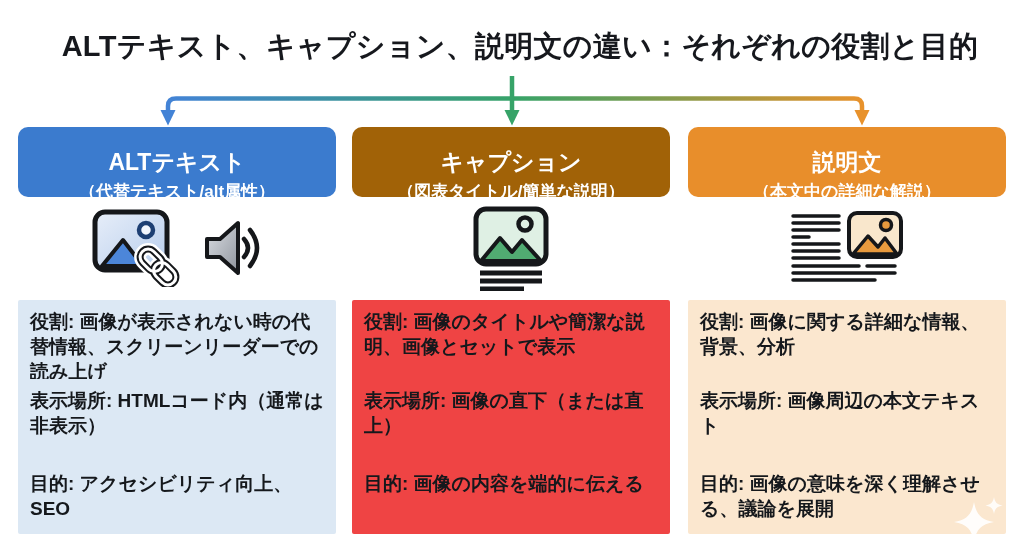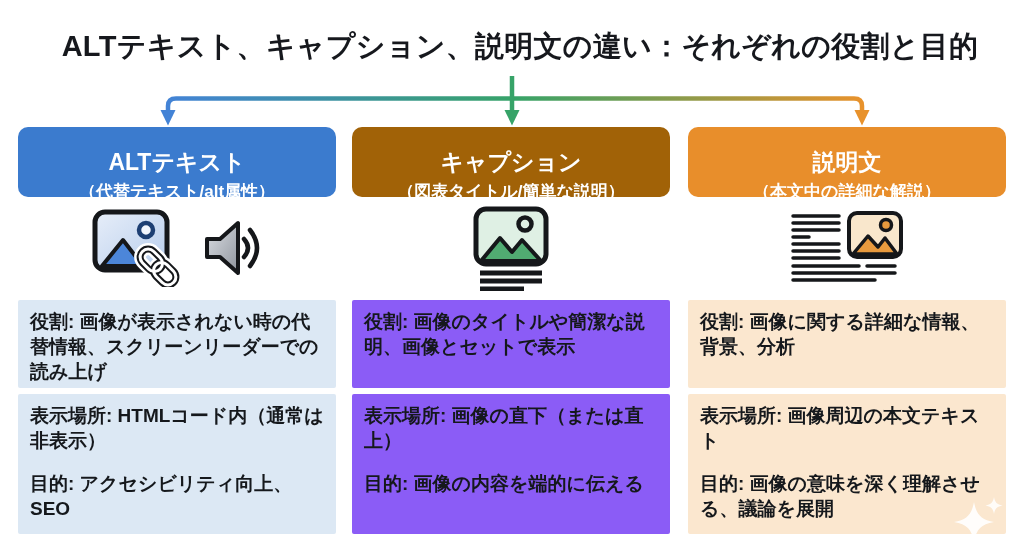--- a/index.html
+++ b/index.html
@@ -11,22 +11,22 @@
   .header{position:absolute;top:127px;width:318px;height:70px;border-radius:10px;color:#ffffff;
           display:flex;flex-direction:column;align-items:center;justify-content:center;text-align:center;}
   .header .t{font-size:23px;font-weight:800;line-height:1.12;margin-top:28px;}
   .header .s{font-size:17px;font-weight:700;line-height:1.2;margin-top:6px;}
   .c1{left:18px}.c2{left:352px}.c3{left:688px}
   .h1{background:#3b7bce}.h2{background:#a16207}.h3{background:#e88e2b}
   .iconrow{position:absolute;top:202px;width:318px;height:92px;
            display:flex;align-items:center;justify-content:center;gap:20px;}
   .box{position:absolute;width:318px;border-radius:2px;padding:9px 12px;box-sizing:border-box;
        font-size:19px;font-weight:700;line-height:1.32;color:#15181c;overflow:hidden;}
-  .b1{background:#dce8f4}.b2{background:#8b5cf6}.b3{background:#fbe7cf}
-  .r1{top:300px;height:88px}.r2{top:394px;height:90px}.r3{top:462px;height:72px}
+  .b1{background:#dce8f4}.b2{background:#ef4444}.b3{background:#fbe7cf}
+  .r1{top:300px;height:88px}.r2{top:379px;height:90px}.r3{top:462px;height:72px}
   .sparkle{position:absolute;left:948px;top:493px;}
 </style>
 </head>
 <body>
 
 <div class="canvas">
 
   <div class="title">ALTテキスト、キャプション、説明文の違い：それぞれの役割と目的</div>
 
   <svg class="connector" width="1024" height="58" viewBox="0 0 1024 58">

